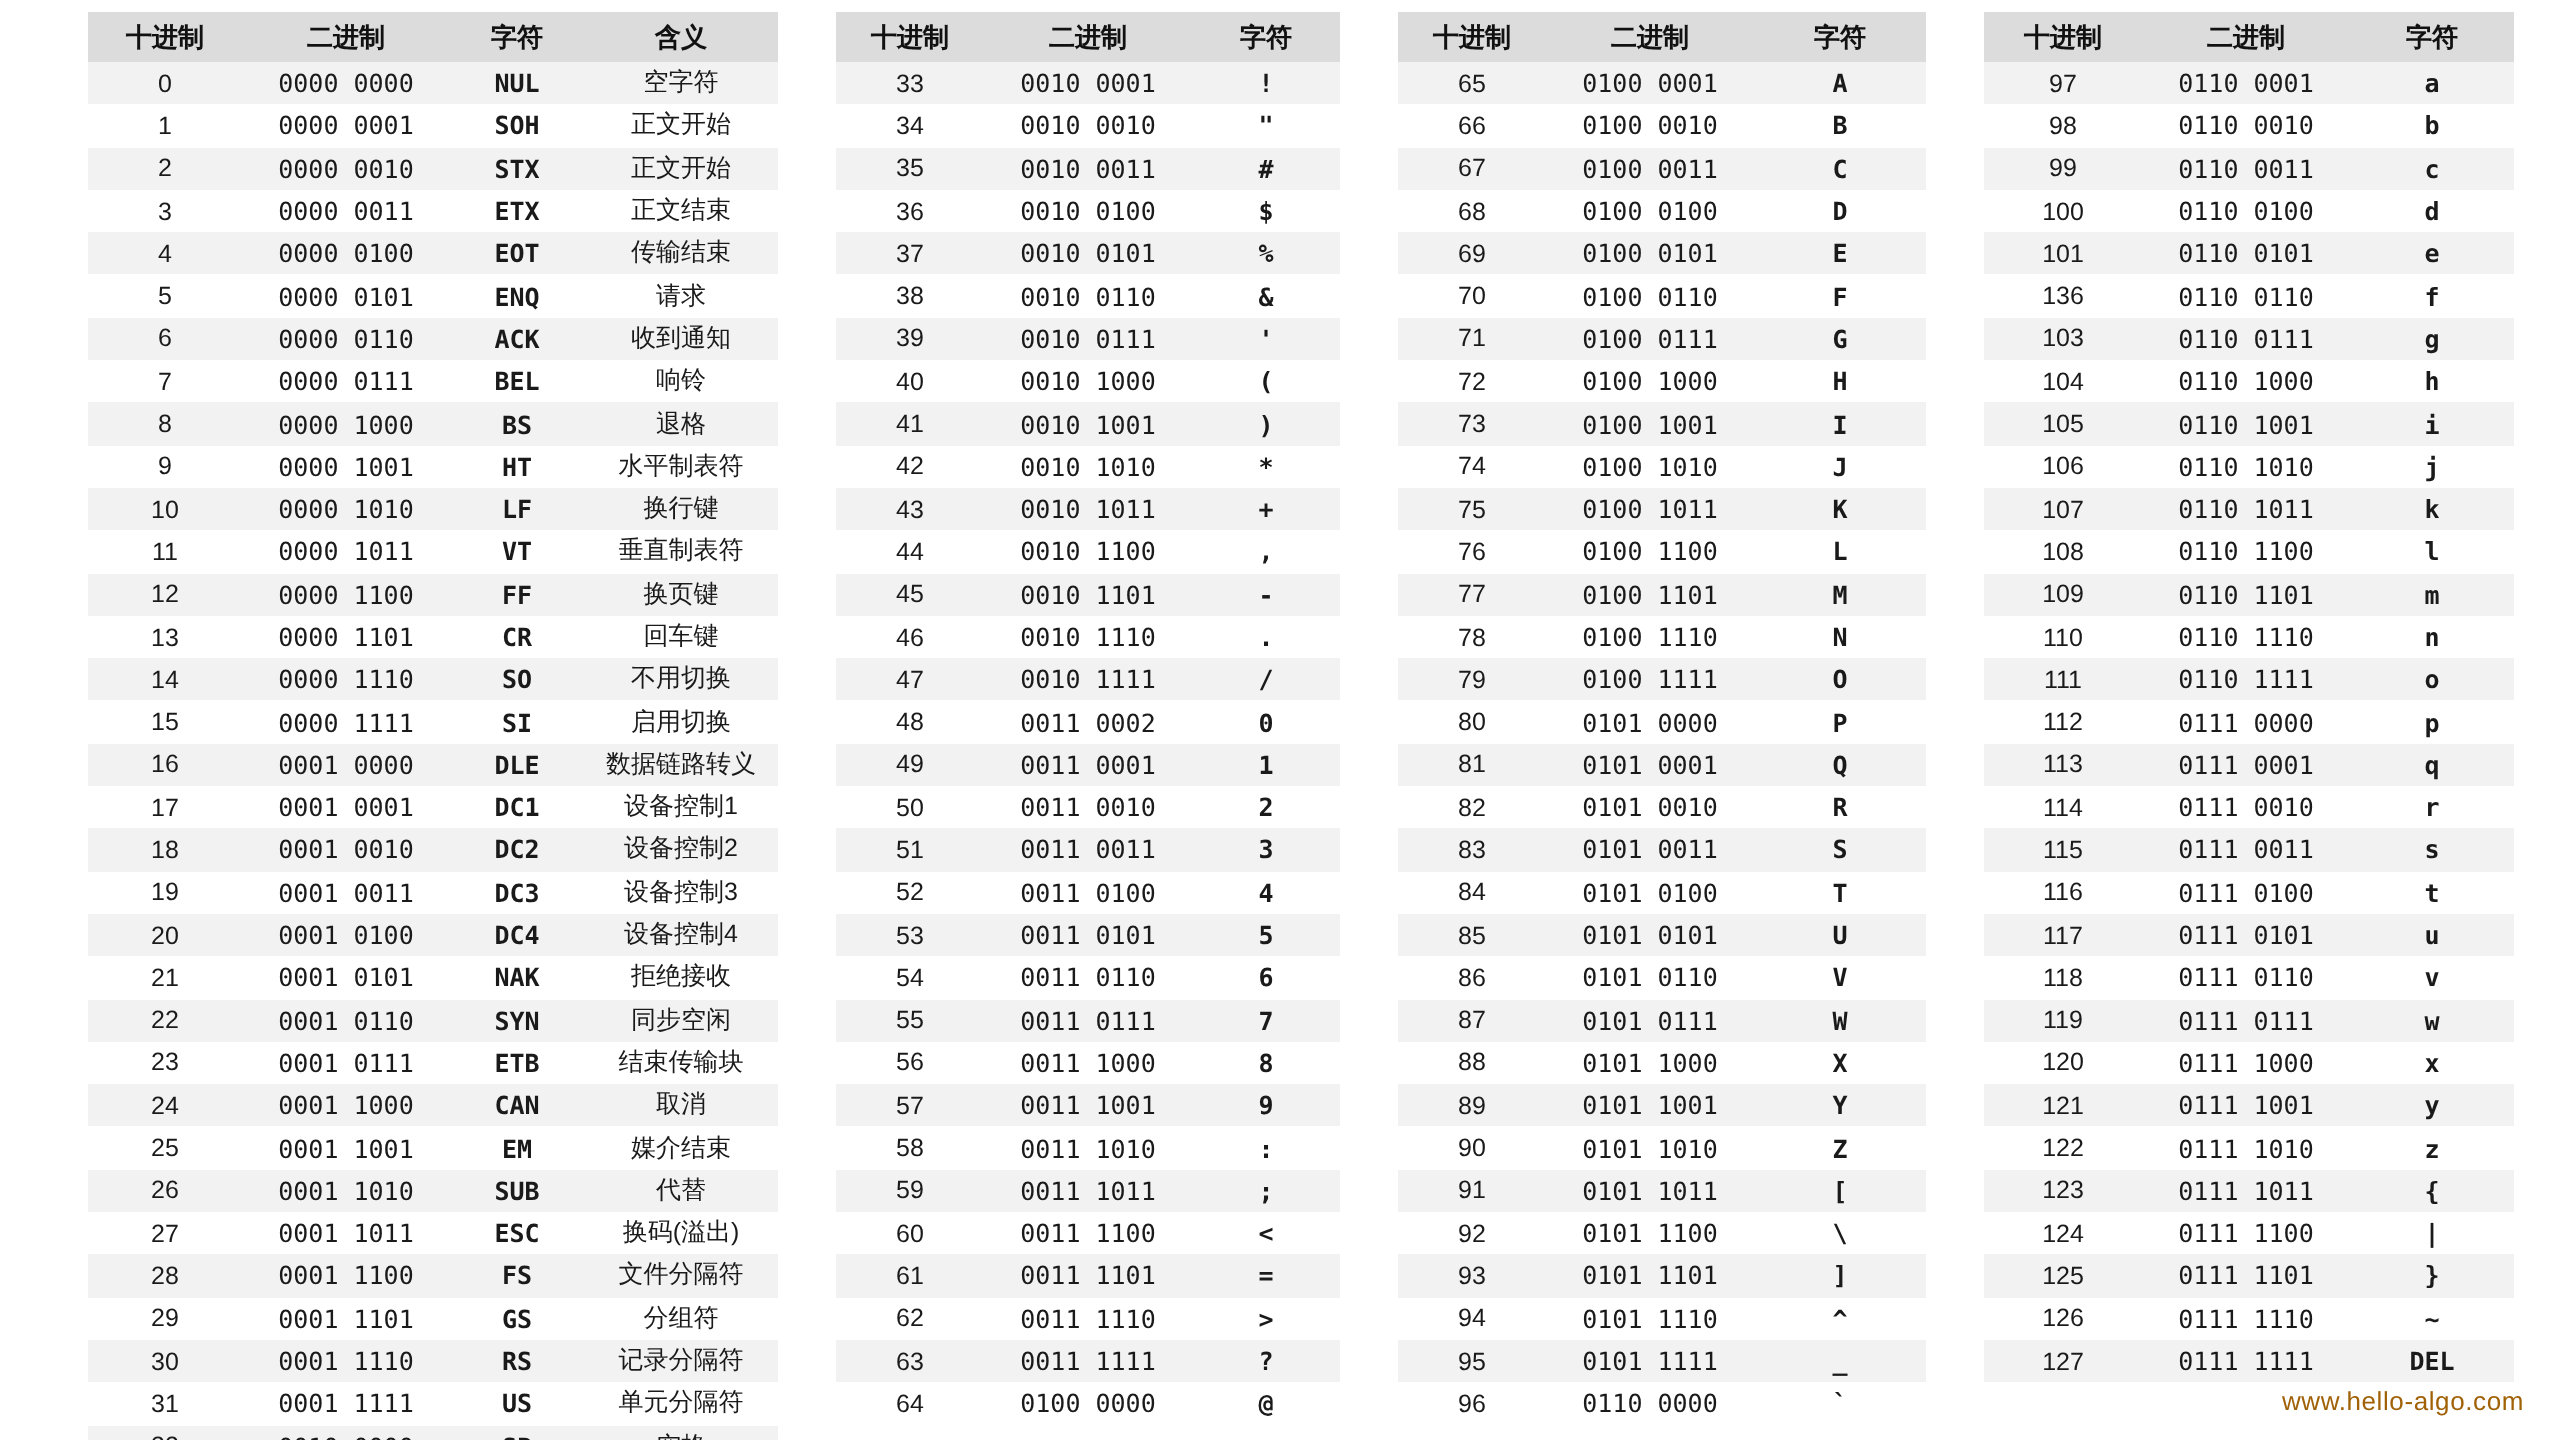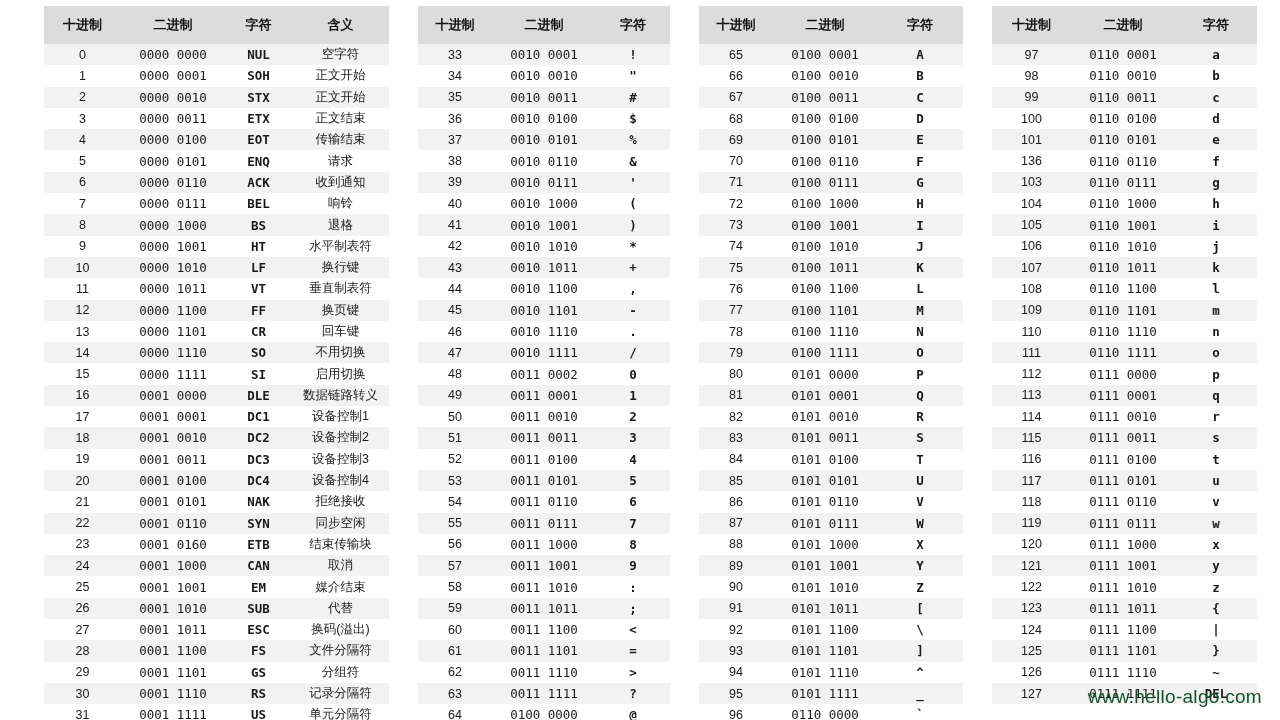--- a/index.html
+++ b/index.html
@@ -28,21 +28,21 @@
   }
   table.ascii {
     border-collapse: collapse;
     table-layout: fixed;
   }
   table.ascii th {
     background: #dcdcdc;
     font-weight: bold;
     font-size: 13px;
     color: #111111;
-    height: 38px;
+    height: 25px;
     padding: 0 2px;
     text-align: center;
     border: none;
   }
   table.ascii td {
     height: 21.3px;
     padding: 0 2px;
     text-align: center;
     font-size: 12.5px;
     border: none;
@@ -74,22 +74,22 @@
   .t3 .col-chr { width: 82px; }
 
   .t4 .col-dec { width: 75px; }
   .t4 .col-bin { width: 100px; }
   .t4 .col-chr { width: 78px; }
 
   .watermark {
     position: absolute;
     right: 18px;
     bottom: 12px;
-    font-size: 19px;
-    color: #14532d;
+    font-size: 13px;
+    color: #a16207;
     font-family: "Liberation Sans", sans-serif;
     letter-spacing: 0.3px;
   }
 </style>
 </head>
 <body>
 
 <div id="page">
   <div class="tables-row">
       <table class="ascii t1">
@@ -235,21 +235,21 @@
             <td class="col-mean">拒绝接收</td>
           </tr>
           <tr>
             <td class="col-dec">22</td>
             <td class="col-bin">0001 0110</td>
             <td class="col-chr">SYN</td>
             <td class="col-mean">同步空闲</td>
           </tr>
           <tr>
             <td class="col-dec">23</td>
-            <td class="col-bin">0001 0160</td>
+            <td class="col-bin">0001 0111</td>
             <td class="col-chr">ETB</td>
             <td class="col-mean">结束传输块</td>
           </tr>
           <tr>
             <td class="col-dec">24</td>
             <td class="col-bin">0001 1000</td>
             <td class="col-chr">CAN</td>
             <td class="col-mean">取消</td>
           </tr>
           <tr>

